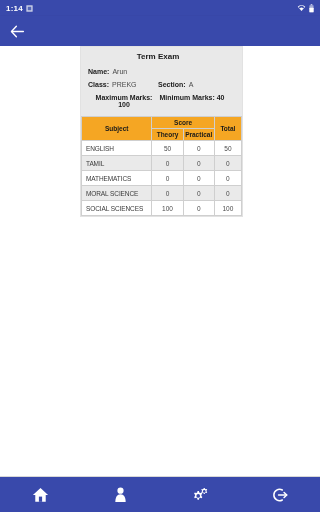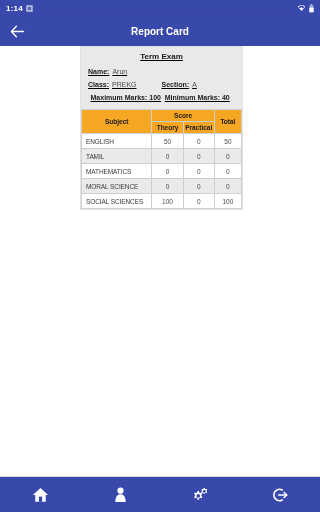--- a/index.html
+++ b/index.html
@@ -70,21 +70,21 @@
 
   .report-card {
     position: absolute;
     left: 80px;
     top: 0px;
     width: 163px;
     background: #e9e9e9;
     border: 1px solid #e2e2e2;
   }
 
-  .card-head { padding: 5px 7px 6px 7px; text-decoration: underline; }
+  .card-head { padding: 5px 14px 6px 7px; }
 
   .term-title {
     text-align: center;
     font-size: 8px;
     font-weight: bold;
     color: #1a1a1a;
     margin-bottom: 7px;
   }
 
   .info-line {
@@ -200,21 +200,20 @@
 
 <div class="app-bar">
   <div class="back-btn">
     <span>
       <svg width="15" height="13" viewBox="0 0 18 16">
         <path d="M7.6 1.6 L1.6 8 L7.6 14.4" fill="none" stroke="#ffffff" stroke-width="1.7" stroke-linecap="round" stroke-linejoin="round"></path>
         <path d="M1.9 8 H16.2" stroke="#ffffff" stroke-width="1.7" stroke-linecap="round"></path>
       </svg>
     </span>
   </div>
-  <div class="app-title">Report Card</div>
 </div>
 
 <div class="content">
 
   <div class="report-card">
 
     <div class="card-head">
       <div class="term-title">Term Exam</div>
 
       <div class="info-line">

